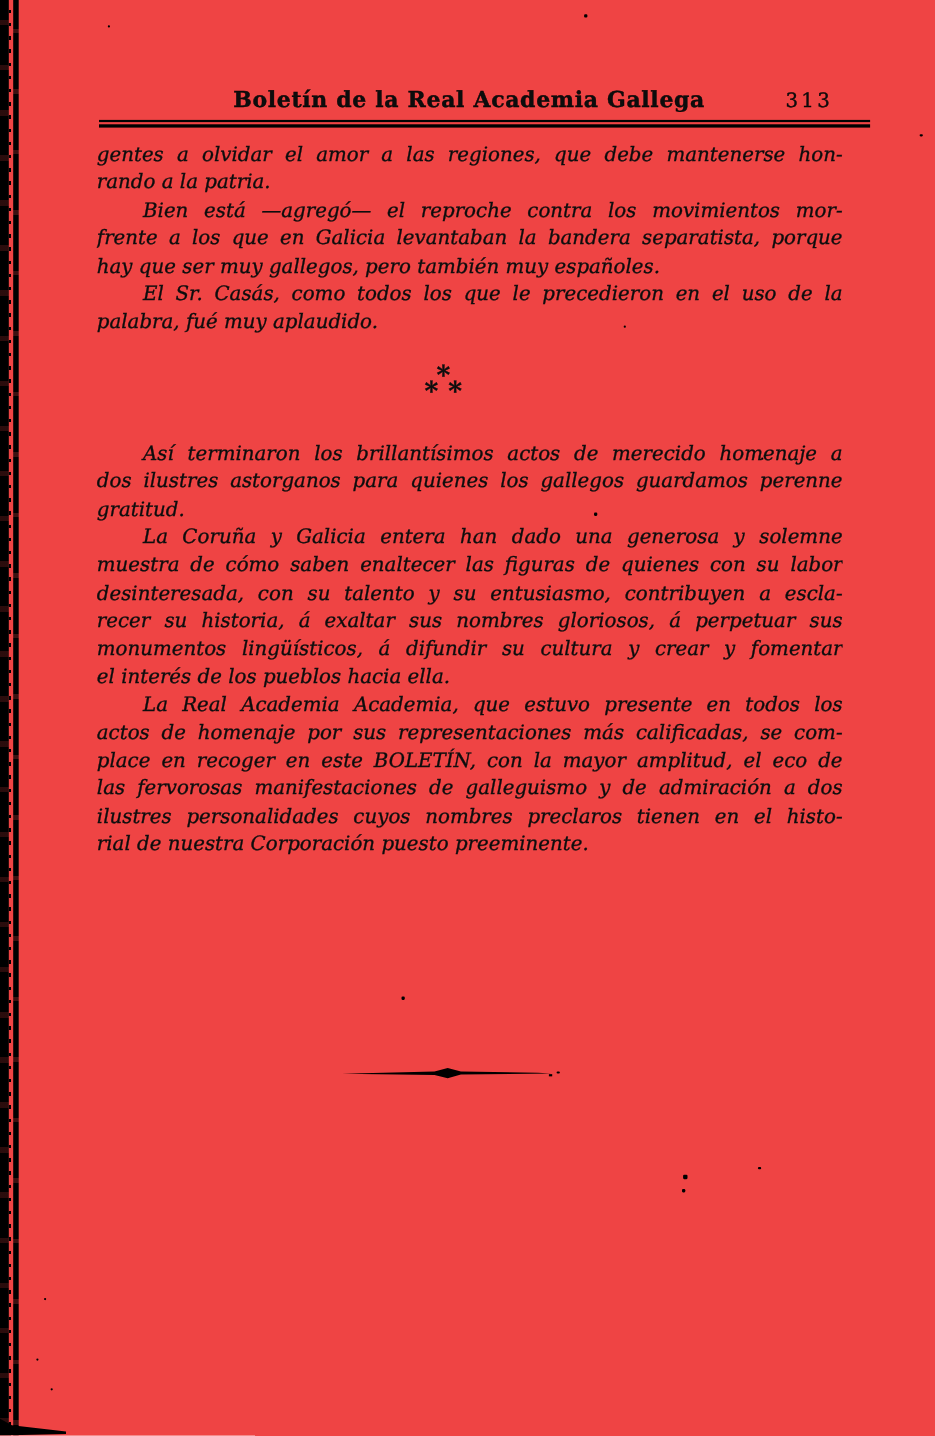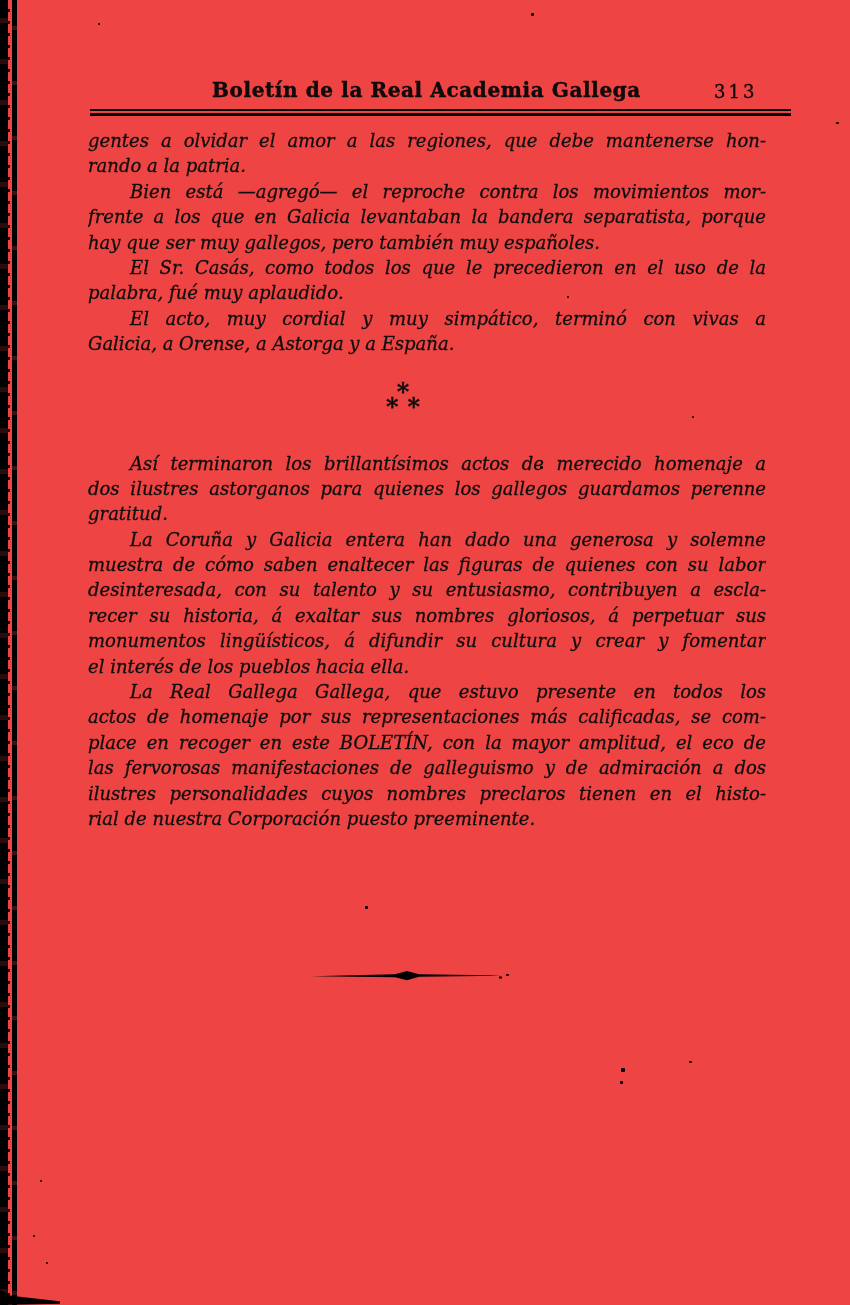--- a/index.html
+++ b/index.html
@@ -98,24 +98,20 @@
         </div>
         <div class="para">
           <div class="line just ind">Bien está —agregó— el reproche contra los movimientos mor-</div>
           <div class="line just">frente a los que en Galicia levantaban la bandera separatista, porque</div>
           <div class="line">hay que ser muy gallegos, pero también muy españoles.</div>
         </div>
         <div class="para">
           <div class="line just ind">El Sr. Casás, como todos los que le precedieron en el uso de la</div>
           <div class="line">palabra, fué muy aplaudido.</div>
         </div>
-        <div class="para">
-          <div class="line just ind">El acto, muy cordial y muy simpático, terminó con vivas a</div>
-          <div class="line">Galicia, a Orense, a Astorga y a España.</div>
-        </div>
       </div>
 
     <div class="ast-sep">
       <div class="row1">*</div>
       <div class="row2">**</div>
     </div>
 
     <div>
         <div class="para">
           <div class="line just ind">Así terminaron los brillantísimos actos de merecido homenaje a</div>
@@ -124,21 +120,21 @@
         </div>
         <div class="para">
           <div class="line just ind">La Coruña y Galicia entera han dado una generosa y solemne</div>
           <div class="line just">muestra de cómo saben enaltecer las figuras de quienes con su labor</div>
           <div class="line just">desinteresada, con su talento y su entusiasmo, contribuyen a escla-</div>
           <div class="line just">recer su historia, á exaltar sus nombres gloriosos, á perpetuar sus</div>
           <div class="line just">monumentos lingüísticos, á difundir su cultura y crear y fomentar</div>
           <div class="line">el interés de los pueblos hacia ella.</div>
         </div>
         <div class="para">
-          <div class="line just ind">La Real Gallega Gallega, que estuvo presente en todos los</div>
+          <div class="line just ind">La Real Academia Academia, que estuvo presente en todos los</div>
           <div class="line just">actos de homenaje por sus representaciones más calificadas, se com-</div>
           <div class="line just">place en recoger en este BOLETÍN, con la mayor amplitud, el eco de</div>
           <div class="line just">las fervorosas manifestaciones de galleguismo y de admiración a dos</div>
           <div class="line just">ilustres personalidades cuyos nombres preclaros tienen en el histo-</div>
           <div class="line">rial de nuestra Corporación puesto preeminente.</div>
         </div>
       </div>
   </div>
 
   <div class="tailpiece">

